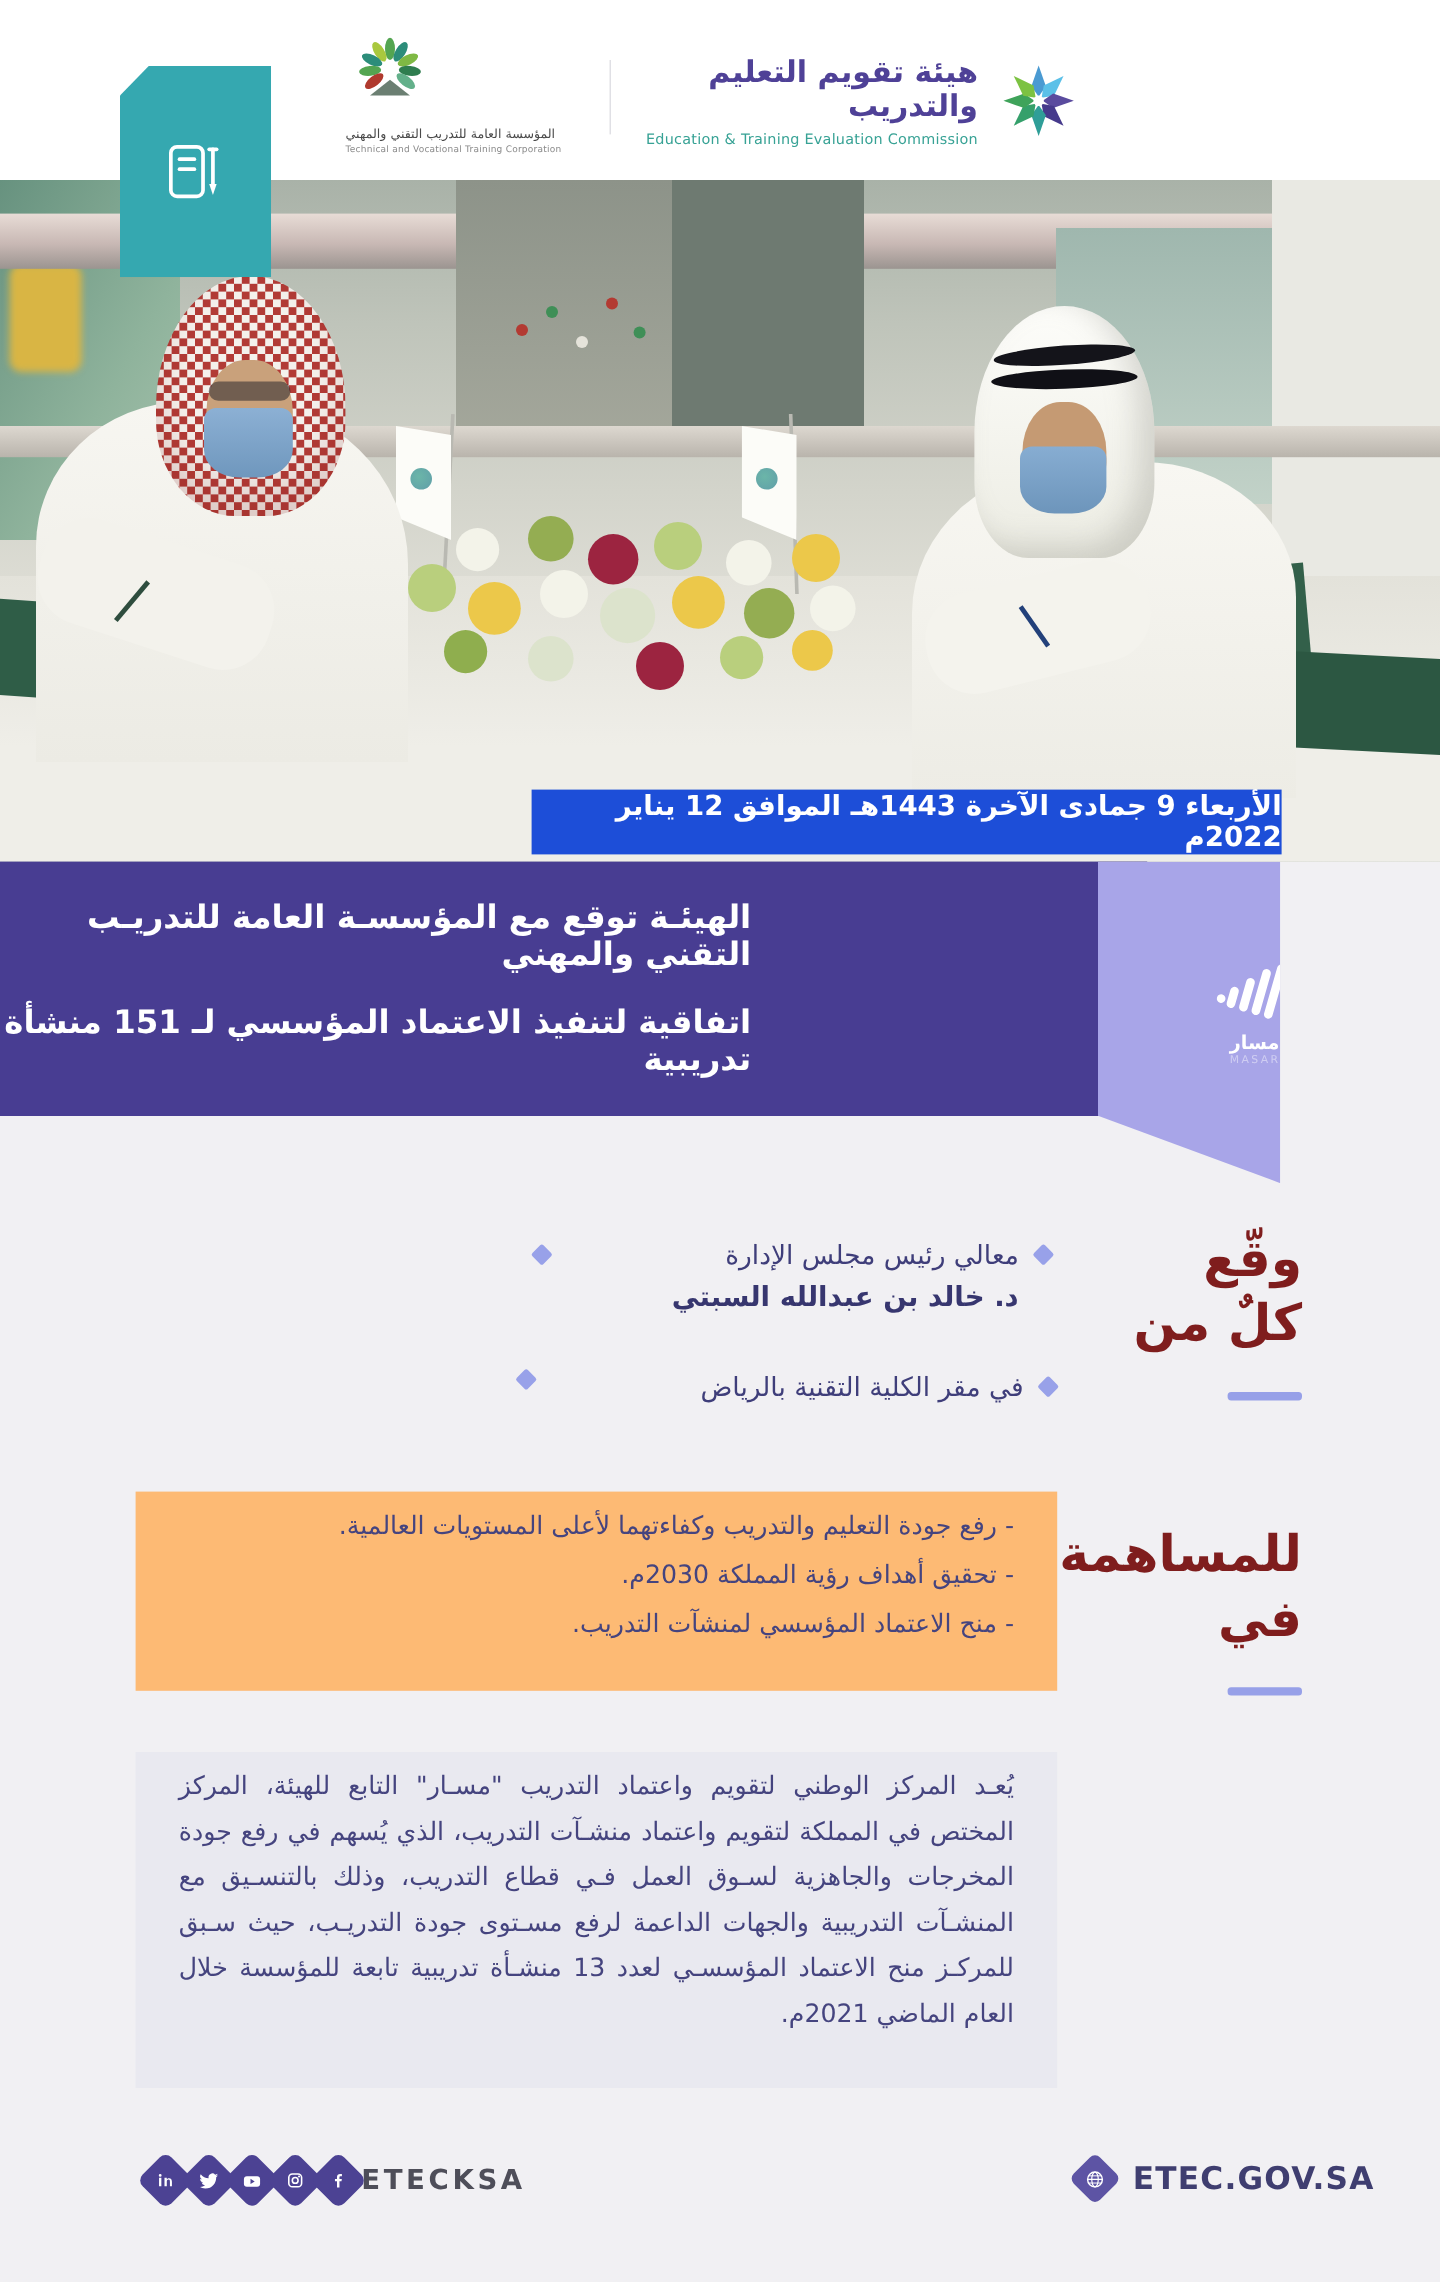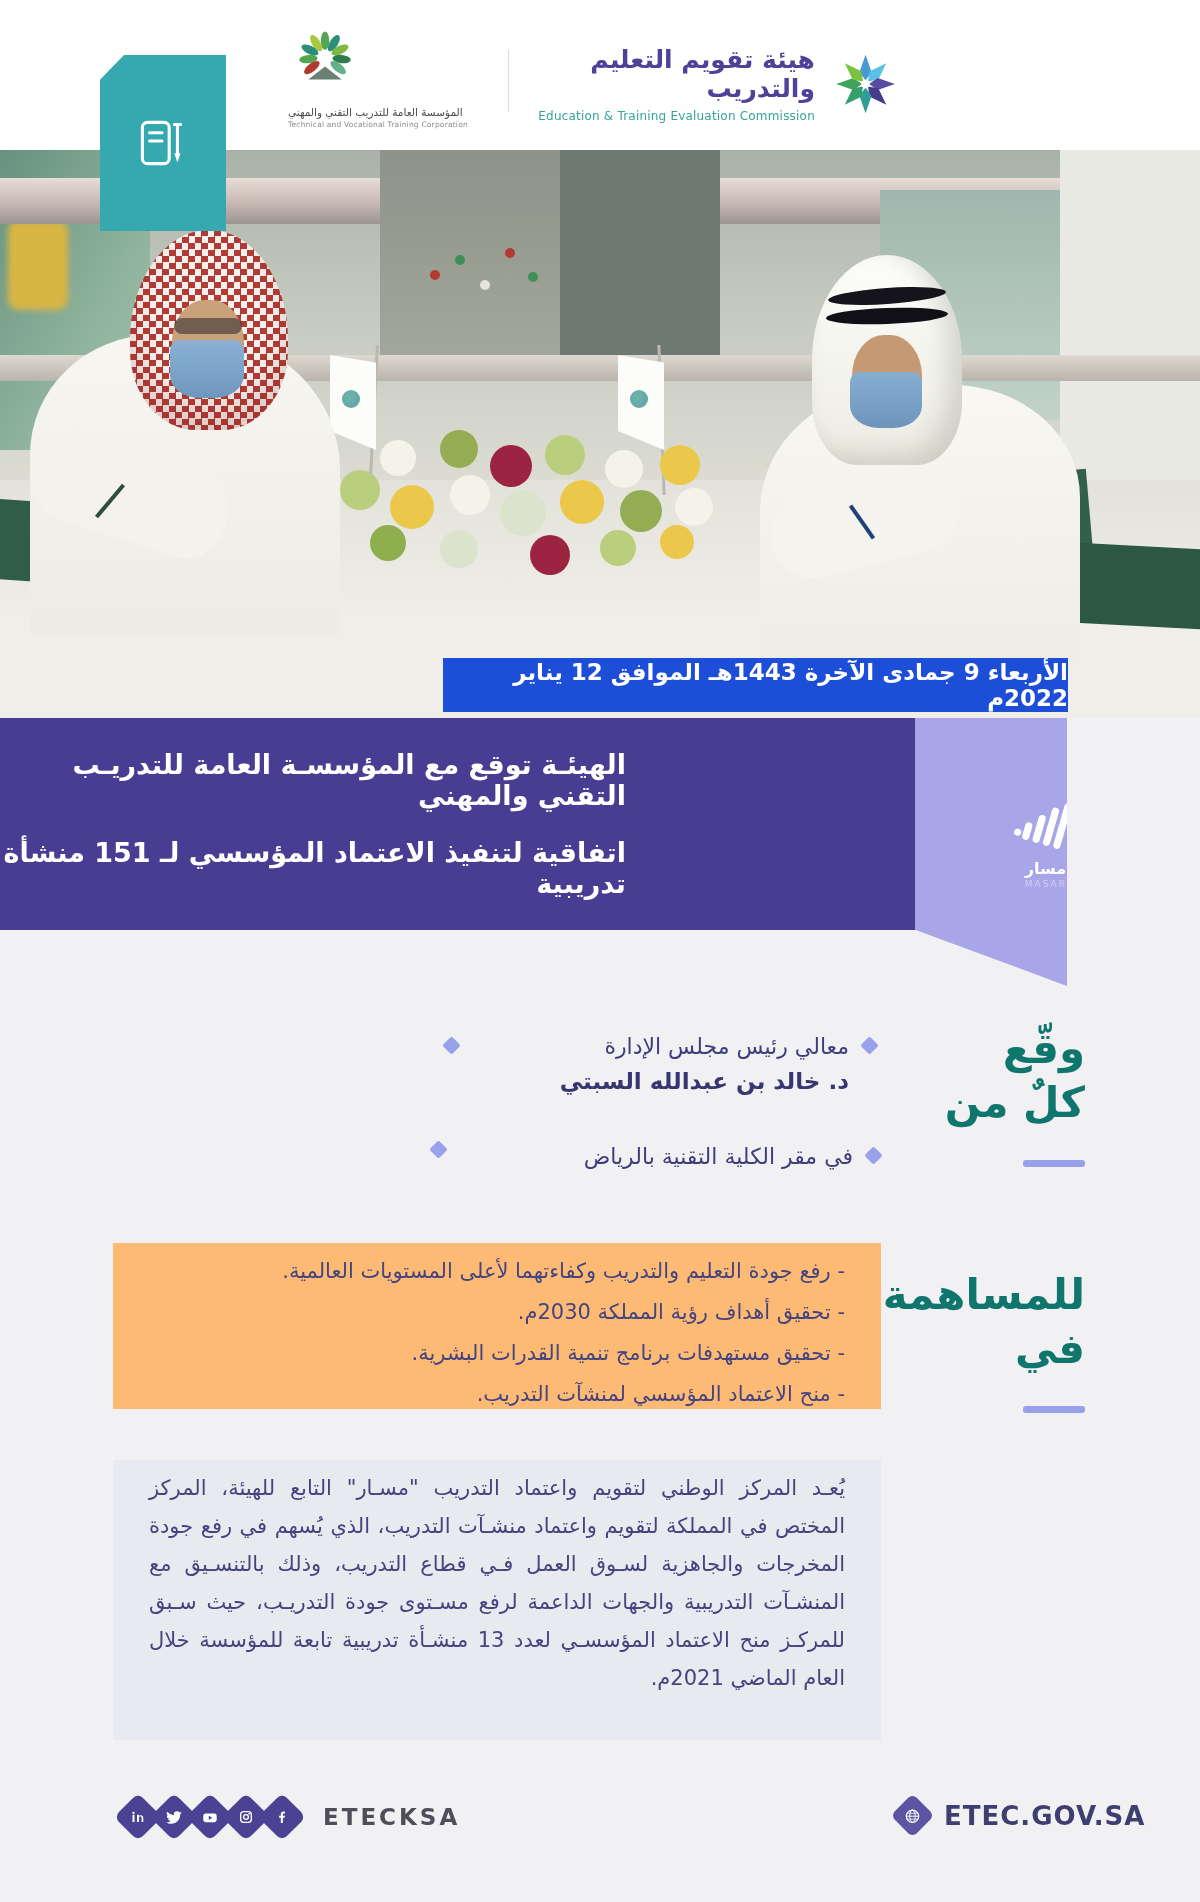--- a/index.html
+++ b/index.html
@@ -82,21 +82,21 @@
   
   .masar { position:absolute; top:718px; left:915px; width:152px; height:268px; background:#a8a5e8;
            clip-path:polygon(0 0,100% 0,100% 100%,0 79%); z-index:6; }
   .masar-inner { position:absolute; top:74px; left:0; width:100%; display:flex; align-items:flex-end; justify-content:center; gap:7px; direction:ltr;flex-direction:column; }
   .masar-names { display:flex; flex-direction:column; align-items:flex-start; padding-bottom:4px; }
   .masar-ar { color:#ffffff; font-size:16px; font-weight:bold; direction:rtl; }
   .masar-en { color:rgba(255,255,255,.45); font-size:9px; letter-spacing:2px; margin-top:1px; }
 
   
   .signed-heading { position:absolute; top:1022px; left:860px; width:225px; display:flex; flex-direction:column; align-items:flex-end; }
-  .h-big { direction:rtl; text-align:right; font-size:42px; font-weight:bold; color:#0f766e; line-height:1.28; }
+  .h-big { direction:rtl; text-align:right; font-size:42px; font-weight:bold; color:#7f1d1d; line-height:1.28; }
   .dash { width:62px; height:7px; border-radius:3px; background:#97a0e8; margin-top:30px; }
   .sig-item { position:absolute; display:flex; justify-content:flex-end; align-items:flex-start; gap:14px; }
   .sig-text { direction:rtl; text-align:right; color:#3f3e7a; font-size:22px; line-height:1.55; }
   .sig-name { font-weight:bold; font-size:23px; color:#37366f; }
   .diamond { width:13px; height:13px; background:#98a1e9; transform:rotate(45deg); border-radius:2px; margin-top:9px; flex:none; }
   .item1 { top:1030px; left:440px; width:436px; }
   .item2 { top:1128px; left:444px; width:436px;margin-top:12px; }
   .item3 { top:1030px; left:28px; width:430px; }
   .stray-diamond { position:absolute; top:1143px; left:432px; width:13px; height:13px; background:#98a1e9; transform:rotate(45deg); border-radius:2px; }
 
@@ -106,21 +106,21 @@
   .list-box ul { list-style:none; }
   .list-box li { direction:rtl; text-align:right; color:#45447f; font-size:21px; line-height:41px; }
   .para-box { position:absolute; top:1460px; left:113px; width:768px; height:280px; background:#e9e9f0; padding:9px 36px; }
   .para-box p { direction:rtl; text-align:justify; color:#45447f; font-size:21px; line-height:38px; }
 
   
   .footer-social { position:absolute; top:1800px; left:121px; display:flex; align-items:center; }
   .sq { width:34px; height:34px; background:#4c4293; transform:rotate(45deg); border-radius:7px;
         display:flex; align-items:center; justify-content:center; margin-right:2px; }
   .sq svg { transform:rotate(-45deg); }
-  .handle { margin-left:22px; font-size:23px; font-weight:bold; color:#4e4e59; letter-spacing:3px; }
+  .handle { font-size:23px; font-weight:bold; color:#4e4e59; letter-spacing:3px; }
   .footer-site { position:absolute; top:1800px; left:897px; display:flex; align-items:center; gap:16px; }
   .sq-globe { width:31px; height:31px; background:#5d54a4; transform:rotate(45deg); border-radius:6px;
               display:flex; align-items:center; justify-content:center; }
   .sq-globe svg { transform:rotate(-45deg); }
   .website { font-size:26px; font-weight:bold; color:#3f3e70; letter-spacing:1px; }
 </style>
 </head>
 <body>
 
 <div class="page">
@@ -334,21 +334,20 @@
   <div class="contribute-heading">
     <div class="h-big">للمساهمة</div>
     <div class="h-big">في</div>
     <div class="dash"></div>
   </div>
 
   <div class="list-box">
     <ul>
       <li>- رفع جودة التعليم والتدريب وكفاءتهما لأعلى المستويات العالمية.</li>
       <li>- تحقيق أهداف رؤية المملكة 2030م.</li>
-      <li>- تحقيق مستهدفات برنامج تنمية القدرات البشرية.</li>
       <li>- منح الاعتماد المؤسسي لمنشآت التدريب.</li>
     </ul>
   </div>
 
   <div class="para-box">
     <p>يُعـد المركز الوطني لتقويم واعتماد التدريب "مسـار" التابع للهيئة، المركز المختص في المملكة لتقويم واعتماد منشـآت التدريب، الذي يُسهم في رفع جودة المخرجات والجاهزية لسـوق العمل فـي قطاع التدريب، وذلك بالتنسـيق مع المنشـآت التدريبية والجهات الداعمة لرفع مسـتوى جودة التدريـب، حيث سـبق للمركـز منح الاعتماد المؤسسـي لعدد 13 منشـأة تدريبية تابعة للمؤسسة خلال العام الماضي 2021م.</p>
   </div>
 
   <div class="footer-social">
     <div class="sq">

